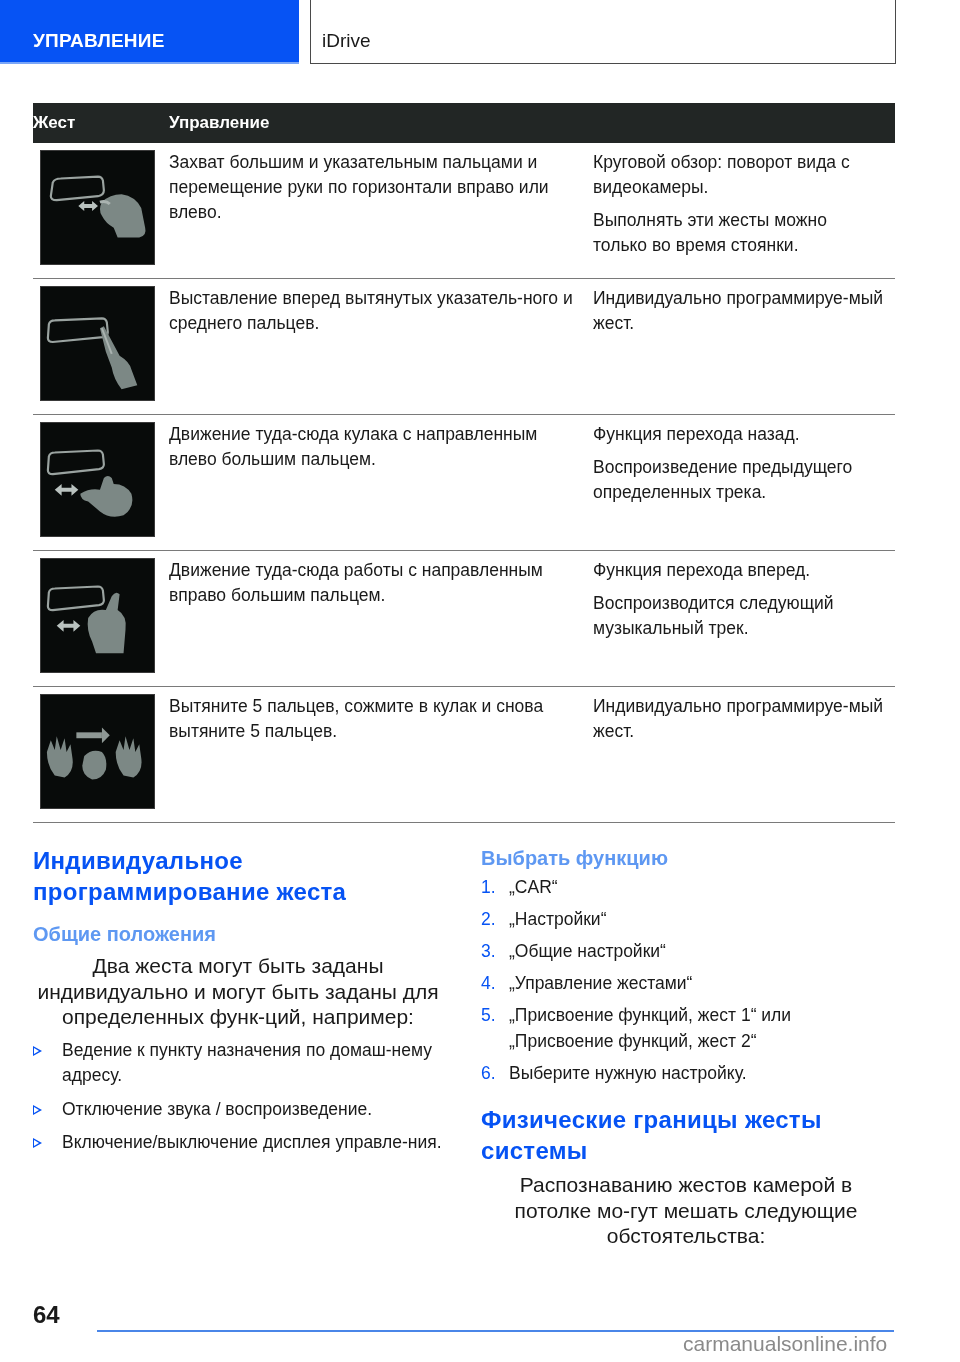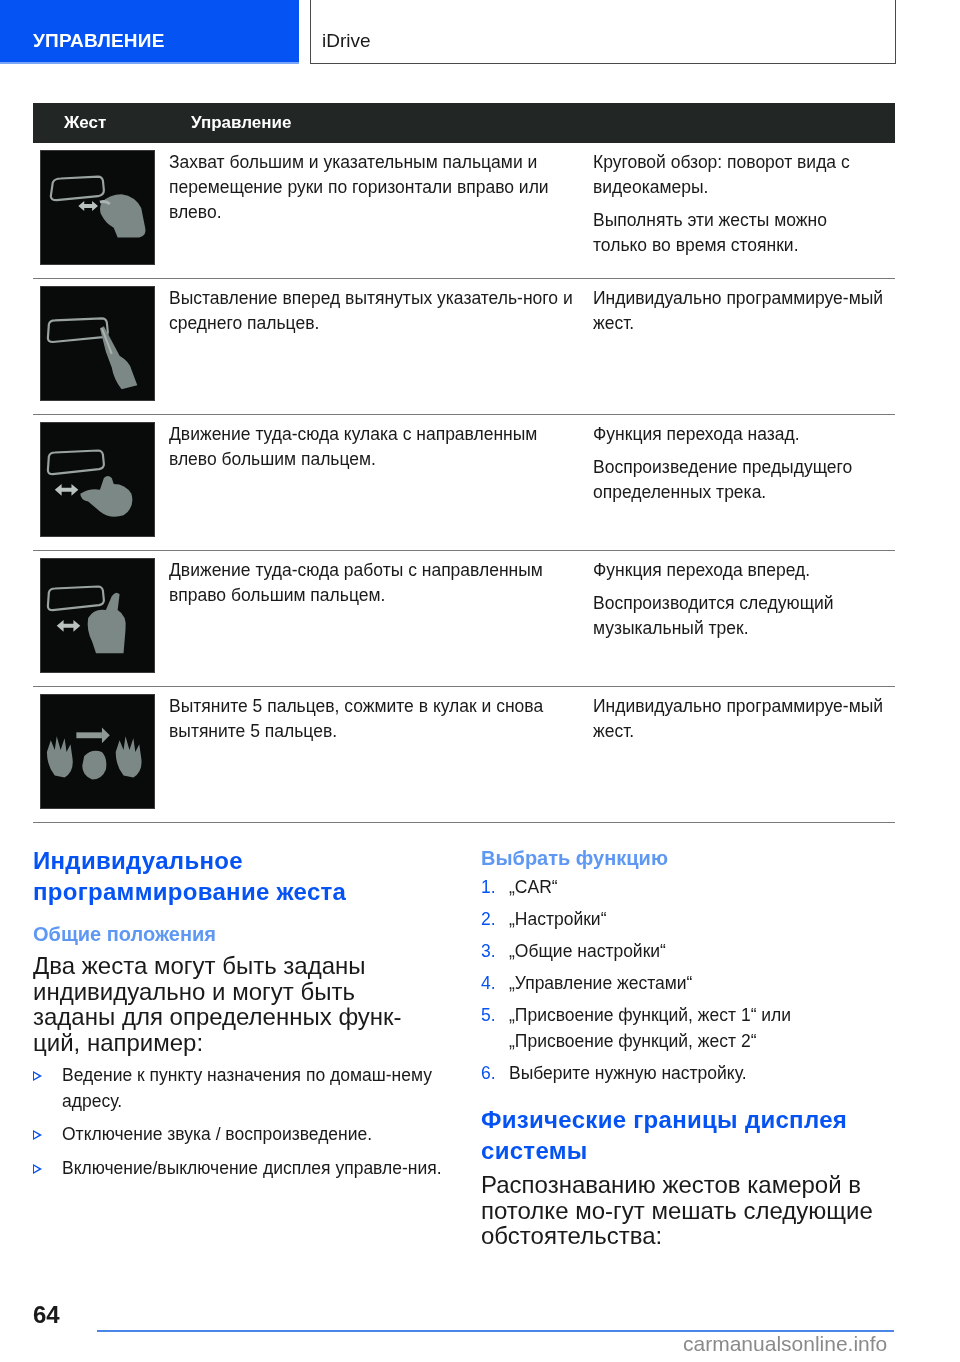--- a/index.html
+++ b/index.html
@@ -22,21 +22,21 @@
   .hdr-chapter span {
     position: absolute; left: 11px; top: 30px; font-size: 19px; color: #1a1a1a; text-align: right;
   }
 
   
   .gtable { position: absolute; left: 33px; top: 103px; width: 862px; }
   .gthead {
     height: 40px; background: #222625; display: flex; align-items: center;
     color: #fff; font-weight: bold; font-size: 17px;
   }
-  .gthead .c1 { width: 125px; padding-left: 9px; margin-left: 22px; }
+  .gthead .c1 { width: 125px; padding-left: 0; }
   .gthead .c2 { width: 425px; padding-left: 11px; }
   .gthead .c3 { flex: 1; padding-left: 10px; }
 
   .grow {
     display: flex; border-bottom: 1.5px solid #7a7a7a; height: 136px;
   }
   .grow:first-of-type { height: 136px; }
   .grow .img-cell { width: 125px; padding: 7px 0 0 7px; }
   .grow .txt-cell { width: 425px; padding: 7px 10px 0 11px; font-size: 17.5px; line-height: 25px; }
   .grow .fn-cell { flex: 1; padding: 7px 10px 0 10px; font-size: 17.5px; line-height: 25px; }
@@ -54,21 +54,21 @@
 
   .h1 {
     color: #0653f4; font-weight: bold; font-size: 24px; line-height: 31px;
     letter-spacing: 0.3px;
   }
   .h2 {
     color: #5e98f2; font-weight: bold; font-size: 20px; line-height: 26px;
     margin-top: 14px;
   }
   .h2.first { margin-top: 0; }
-  .body-text { font-size: 24px; line-height: 25.5px; margin-top: 6px; }
+  .body-text { font-size: 21px; line-height: 25.5px; margin-top: 6px; text-align: center; }
 
   .bullets { list-style: none; margin-top: 8px; }
   .bullets li { position: relative; padding-left: 29px; font-size: 17.5px; line-height: 25.5px; margin-bottom: 8px; }
   .bullets li .tri {
     position: absolute; left: 0; top: 8px; width: 0; height: 0;
     border-top: 5px solid transparent; border-bottom: 5px solid transparent;
     border-left: 9px solid #0653f4;
   }
   .bullets li .tri::after {
     content: ""; position: absolute; left: -8px; top: -3px; width: 0; height: 0;
@@ -231,20 +231,20 @@
     </li>
     <li>
       <span class="num">5.</span>
       <span>„Присвоение функций, жест 1“ или „Присвоение функций, жест 2“</span>
     </li>
     <li>
       <span class="num">6.</span>
       <span>Выберите нужную настройку.</span>
     </li>
   </ol>
-  <div class="h1 phys">Физические границы дисплея системы</div>
+  <div class="h1 phys">Физические границы жесты системы</div>
   <div class="body-text">Распознаванию жестов камерой в потолке мо-гут мешать следующие обстоятельства:</div>
 </div>
 
 <div class="page-num">64</div>
 <div class="footer-rule"></div>
 <div class="footer-edition">Online Edition for Part no. 01405A48307 - X/21</div>
 <div class="footer-wm">carmanualsonline.info</div>
 
 </body></html>

